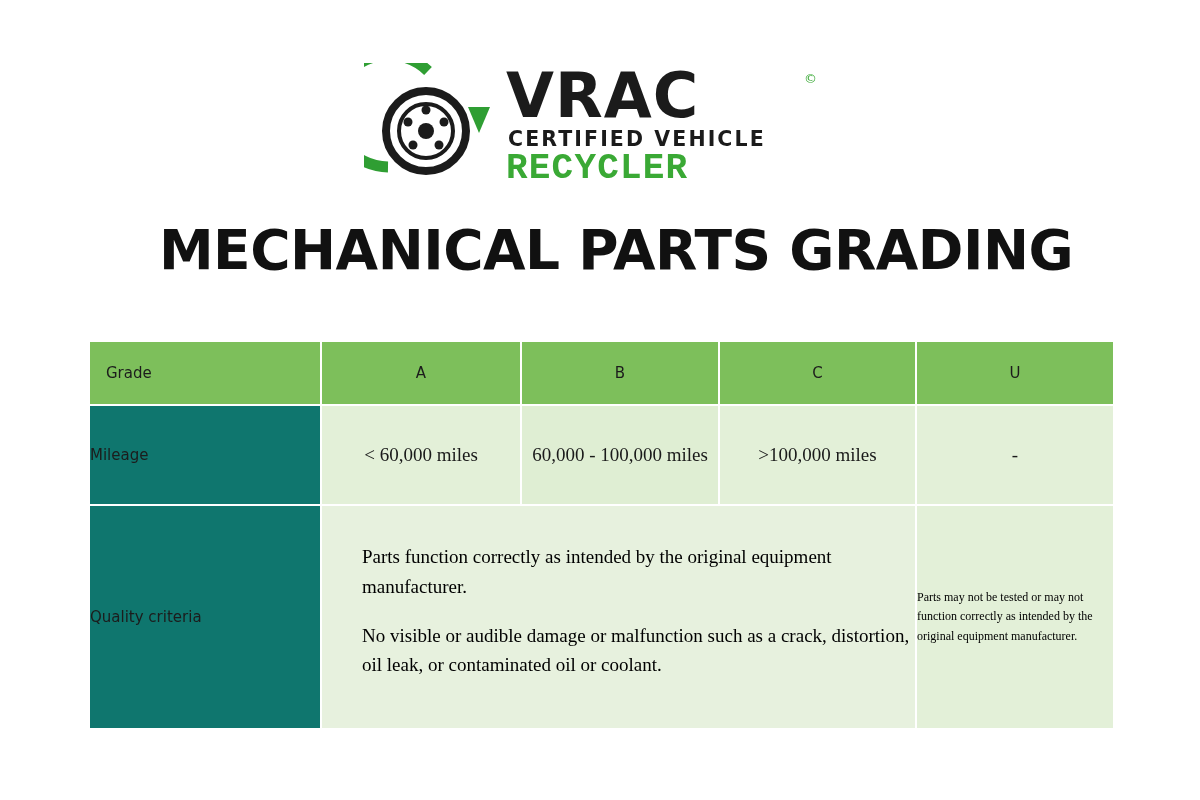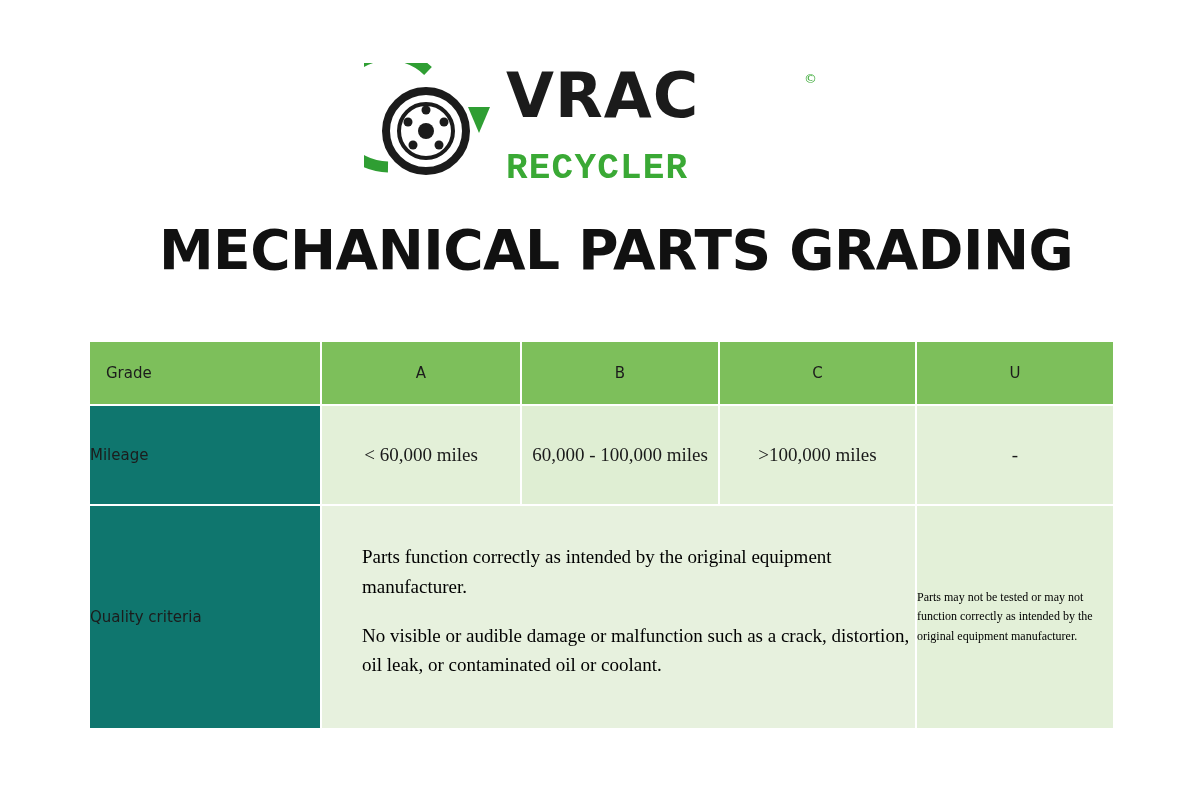--- a/index.html
+++ b/index.html
@@ -192,20 +192,21 @@
         <circle cx="80" cy="59" r="4.5" fill="#1b1b1b"></circle>
         <circle cx="75" cy="82" r="4.5" fill="#1b1b1b"></circle>
         <circle cx="49" cy="82" r="4.5" fill="#1b1b1b"></circle>
         <circle cx="44" cy="59" r="4.5" fill="#1b1b1b"></circle>
       </svg>
     </div>
 
     <div class="logo-text">
       <div class="logo-vrac">VRAC</div>
       <div class="logo-copy">©</div>
+      <div class="logo-sub">CERTIFIED VEHICLE</div>
       <div class="logo-rec">RECYCLER</div>
     </div>
 
   </div>
 </div>
 
 <div class="page-title">MECHANICAL PARTS GRADING</div>
 
 <table class="grading-table">
   <colgroup>

